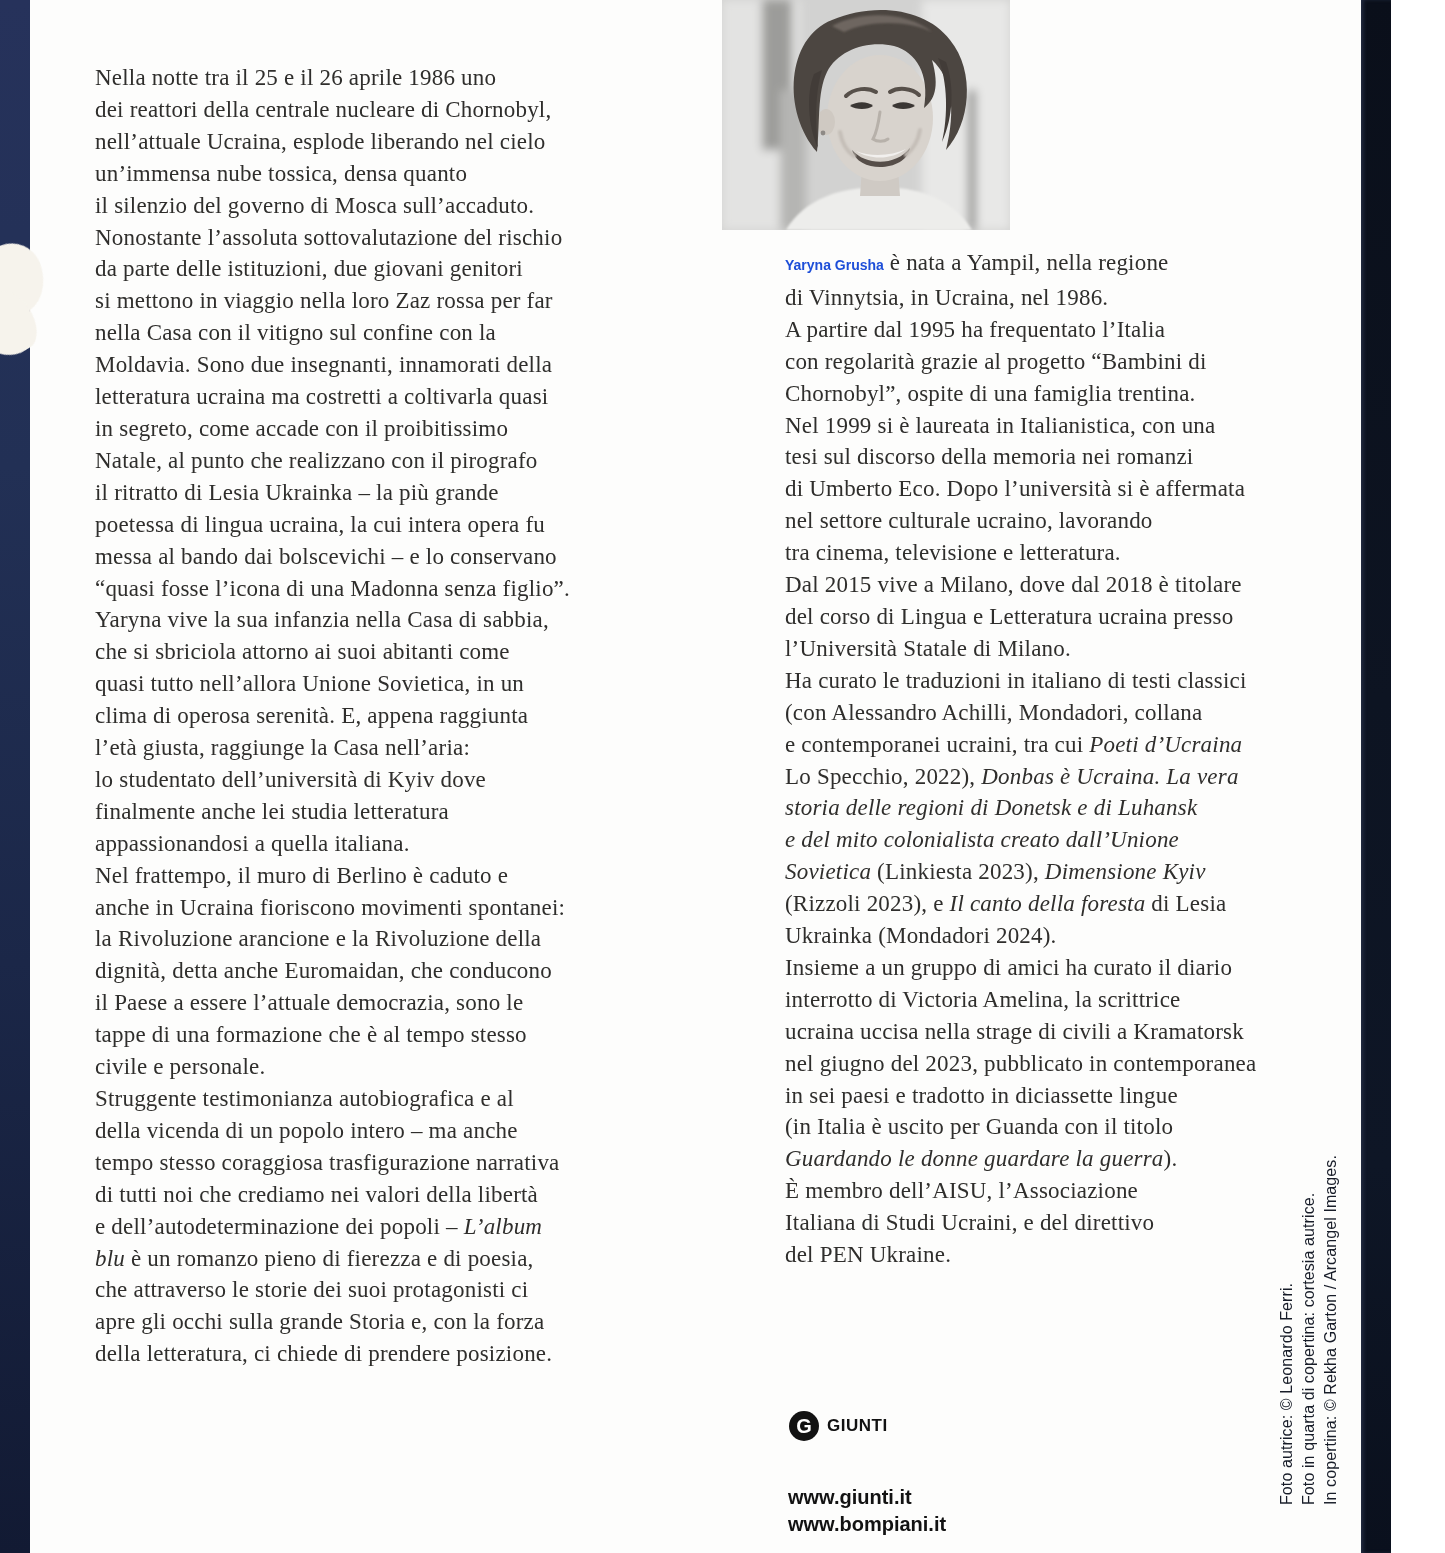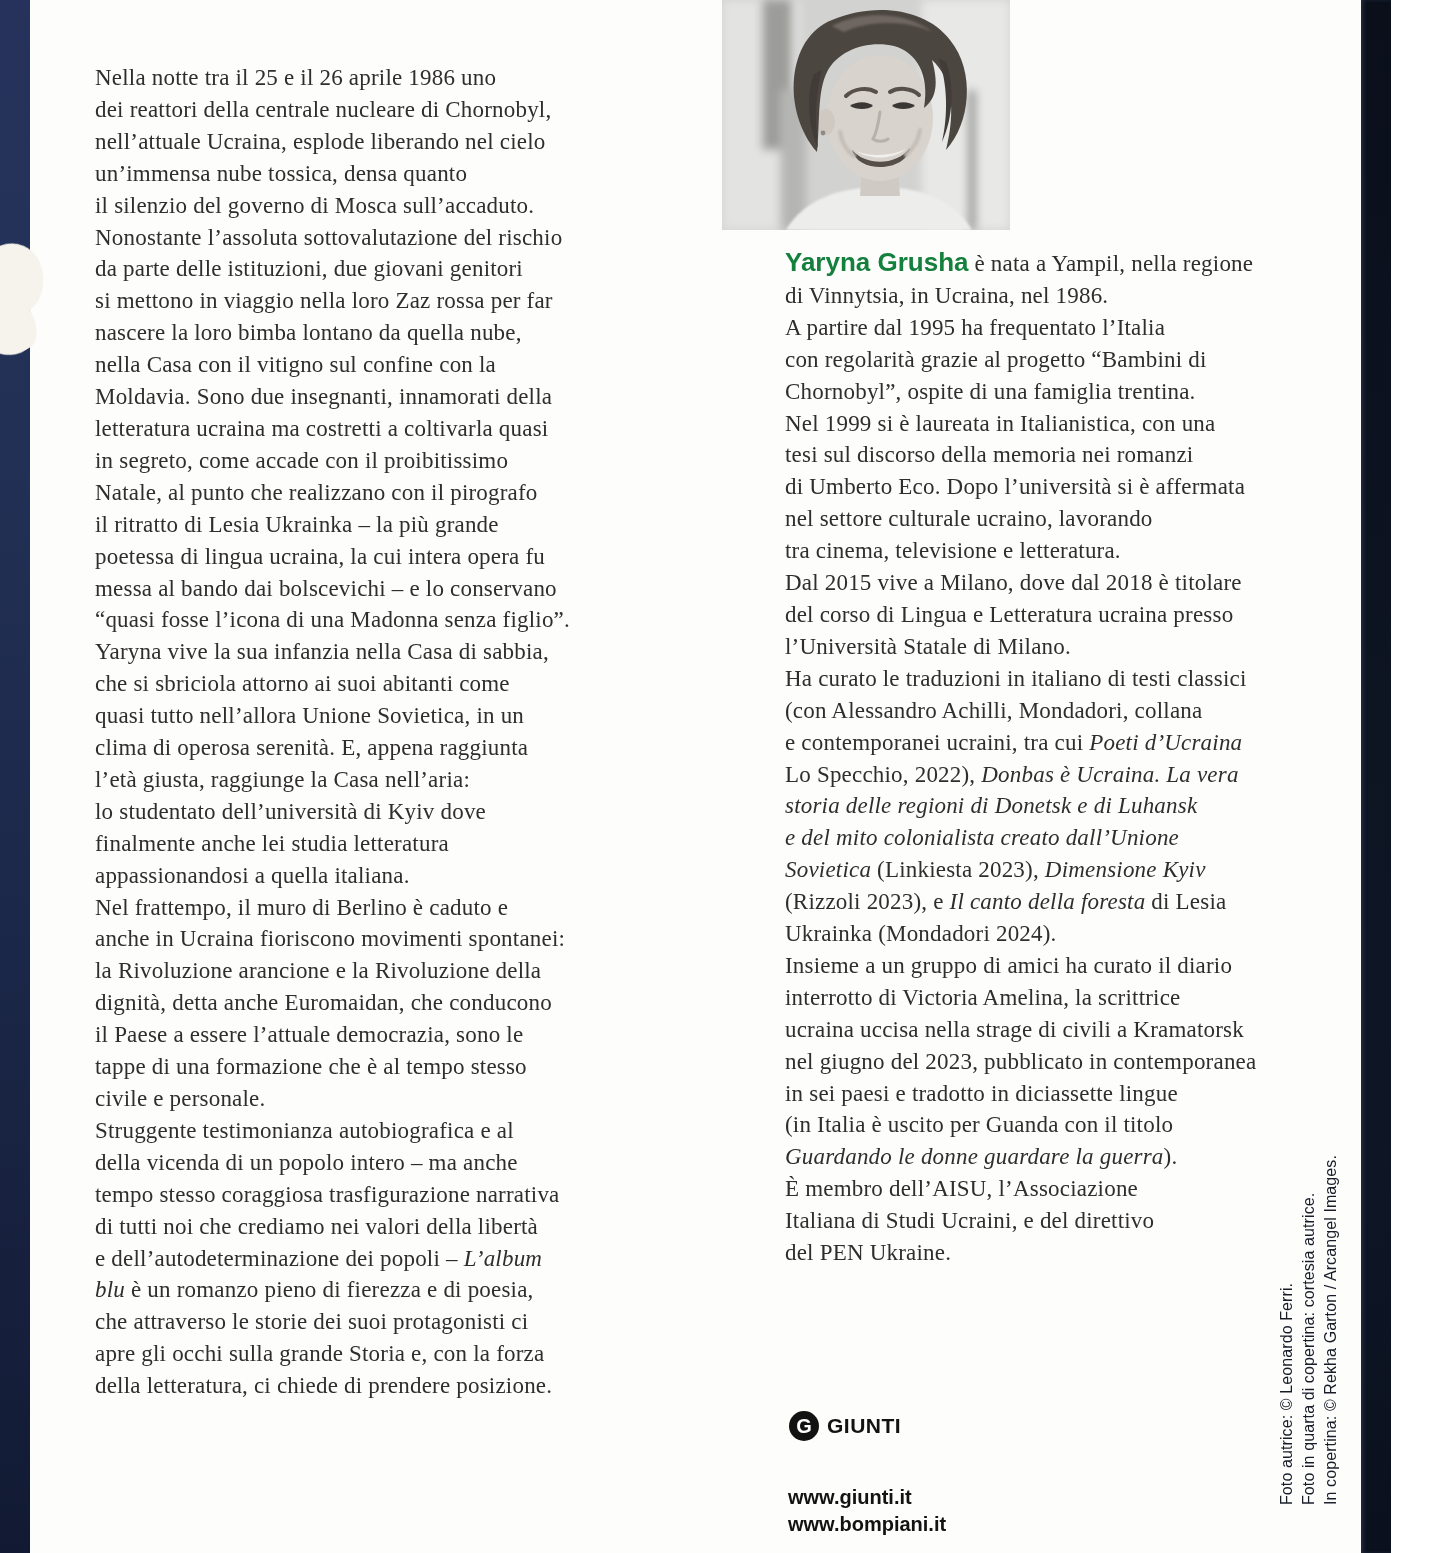--- a/index.html
+++ b/index.html
@@ -30,28 +30,28 @@
   .text-col{
     position:absolute; color:#2f2e2c; font-size:23px; line-height:31.9px;
     letter-spacing:0.2px; white-space:nowrap;
   }
   .col-left{ left:95px; top:62px; }
   .col-right{ left:785px; top:247px; }
   .line{ white-space:nowrap; }
   .i{ font-style:italic; }
   .nb{
     font-family:"Liberation Sans", sans-serif; font-weight:700;
-    color:#15803d; font-size:26px; letter-spacing:0;
+    color:#1d4ed8; font-size:14px; letter-spacing:0;
   }
   
   .logo-row{
     position:absolute; left:788px; top:1410px; display:flex; align-items:center; gap:7px;
   }
   .logo-word{
-    font-family:"Liberation Sans", sans-serif; font-weight:700; font-size:21px;
+    font-family:"Liberation Sans", sans-serif; font-weight:700; font-size:17px;
     letter-spacing:0.5px; color:#121212;
   }
   .urls{
     position:absolute; left:788px; top:1484px;
     font-family:"Liberation Sans", sans-serif; font-weight:700; font-size:20px;
     line-height:27px; color:#121212;
   }
   
   .credits{ position:absolute; right:45px; bottom:48px; width:70px; height:420px; }
   .credits-inner{
@@ -124,21 +124,20 @@
 
   <div class="text-col col-left">
       <div class="line"><span>Nella notte tra il 25 e il 26 aprile 1986 uno</span></div>
       <div class="line"><span>dei reattori della centrale nucleare di Chornobyl,</span></div>
       <div class="line"><span>nell’attuale Ucraina, esplode liberando nel cielo</span></div>
       <div class="line"><span>un’immensa nube tossica, densa quanto</span></div>
       <div class="line"><span>il silenzio del governo di Mosca sull’accaduto.</span></div>
       <div class="line"><span>Nonostante l’assoluta sottovalutazione del rischio</span></div>
       <div class="line"><span>da parte delle istituzioni, due giovani genitori</span></div>
       <div class="line"><span>si mettono in viaggio nella loro Zaz rossa per far</span></div>
-      <div class="line"><span>nascere la loro bimba lontano da quella nube,</span></div>
       <div class="line"><span>nella Casa con il vitigno sul confine con la</span></div>
       <div class="line"><span>Moldavia. Sono due insegnanti, innamorati della</span></div>
       <div class="line"><span>letteratura ucraina ma costretti a coltivarla quasi</span></div>
       <div class="line"><span>in segreto, come accade con il proibitissimo</span></div>
       <div class="line"><span>Natale, al punto che realizzano con il pirografo</span></div>
       <div class="line"><span>il ritratto di Lesia Ukrainka – la più grande</span></div>
       <div class="line"><span>poetessa di lingua ucraina, la cui intera opera fu</span></div>
       <div class="line"><span>messa al bando dai bolscevichi – e lo conservano</span></div>
       <div class="line"><span>“quasi fosse l’icona di una Madonna senza figlio”.</span></div>
       <div class="line"><span>Yaryna vive la sua infanzia nella Casa di sabbia,</span></div>

